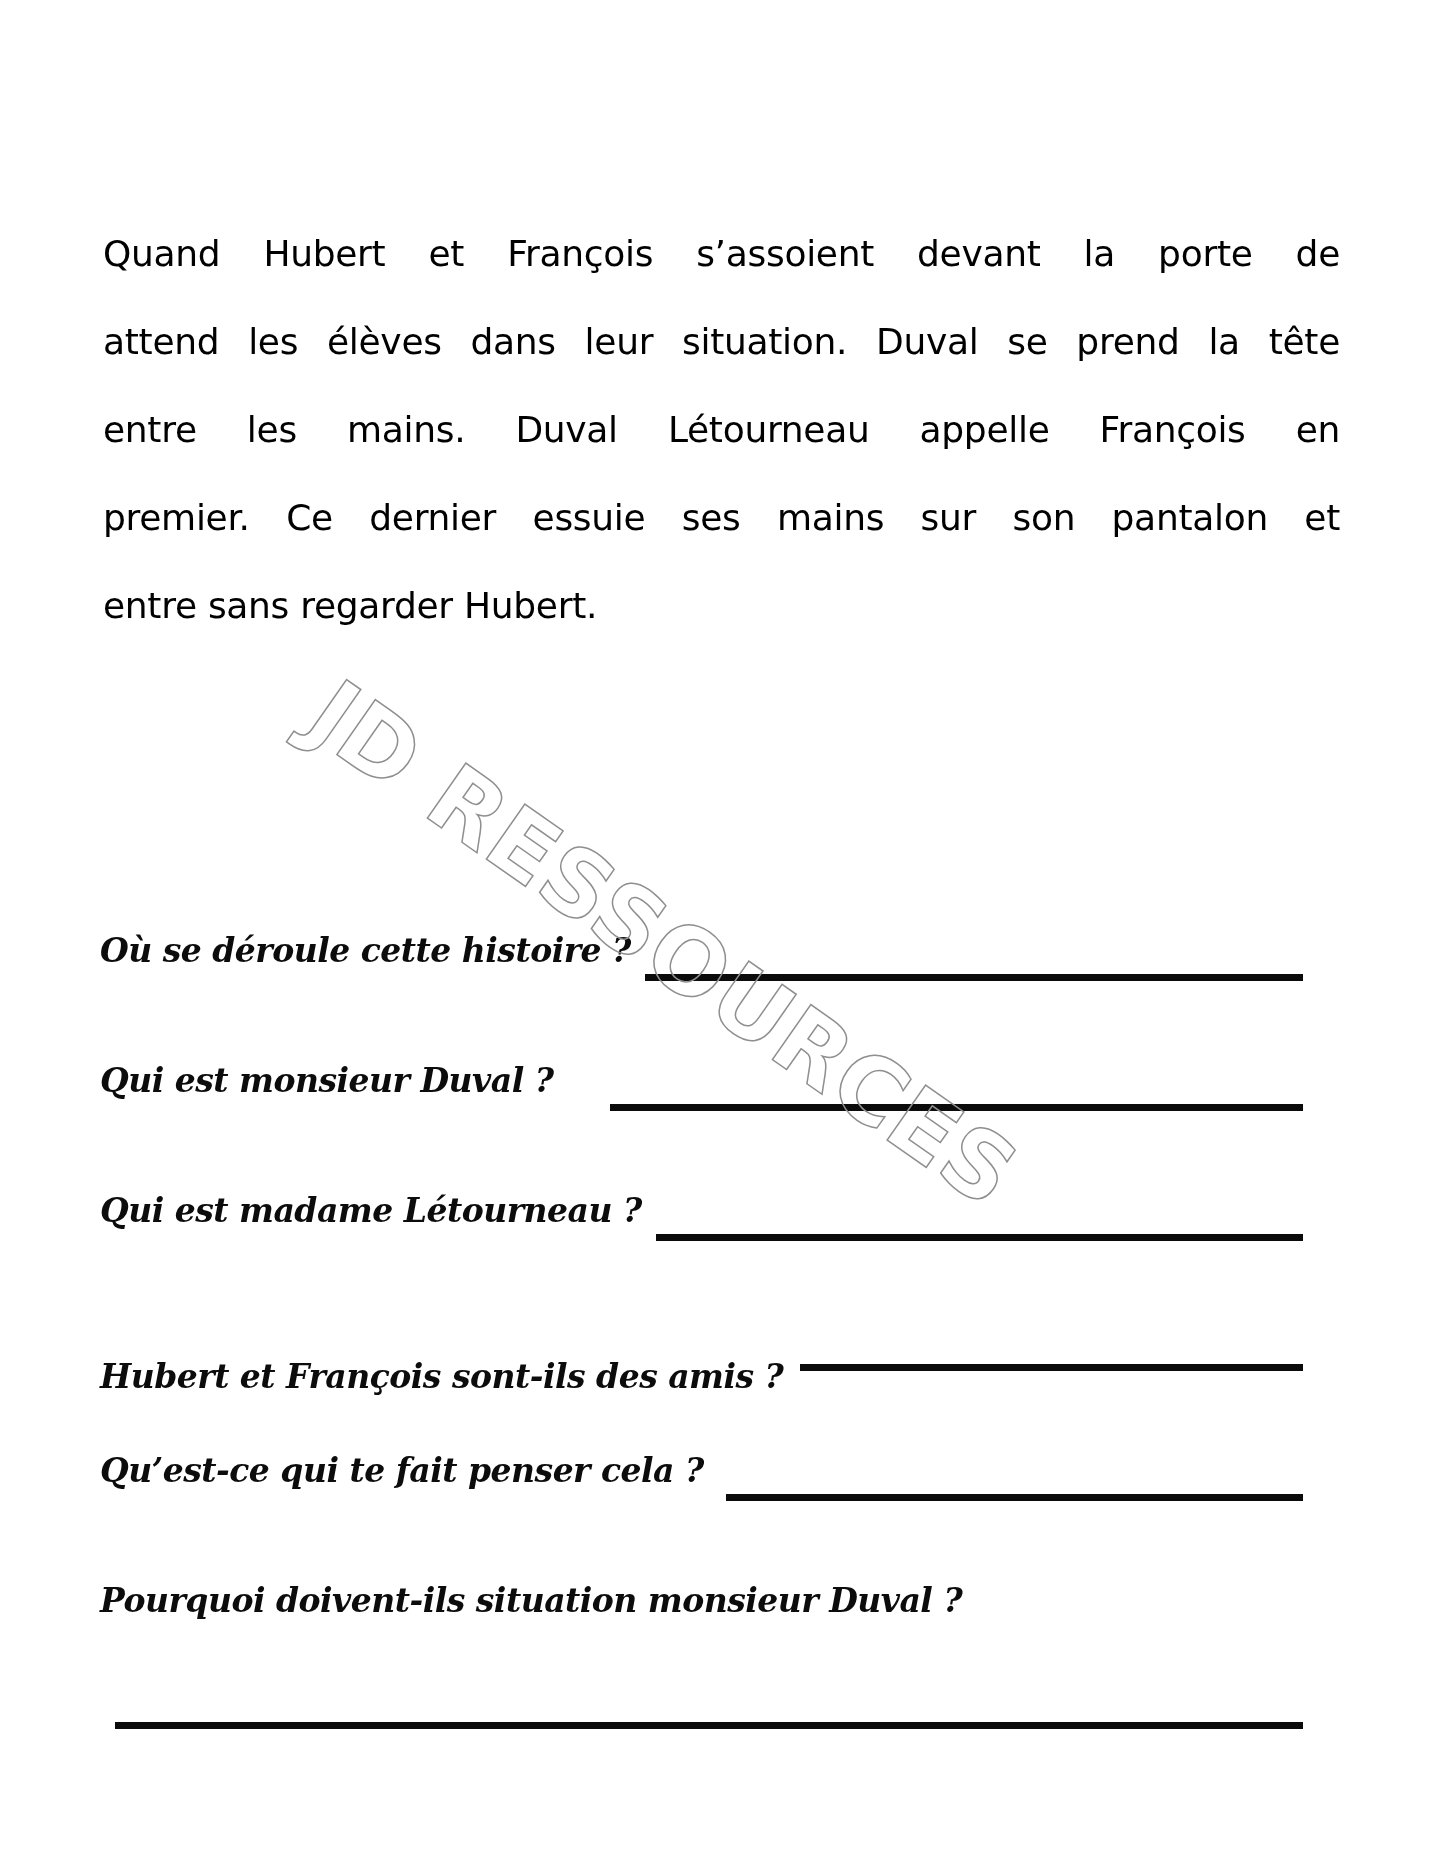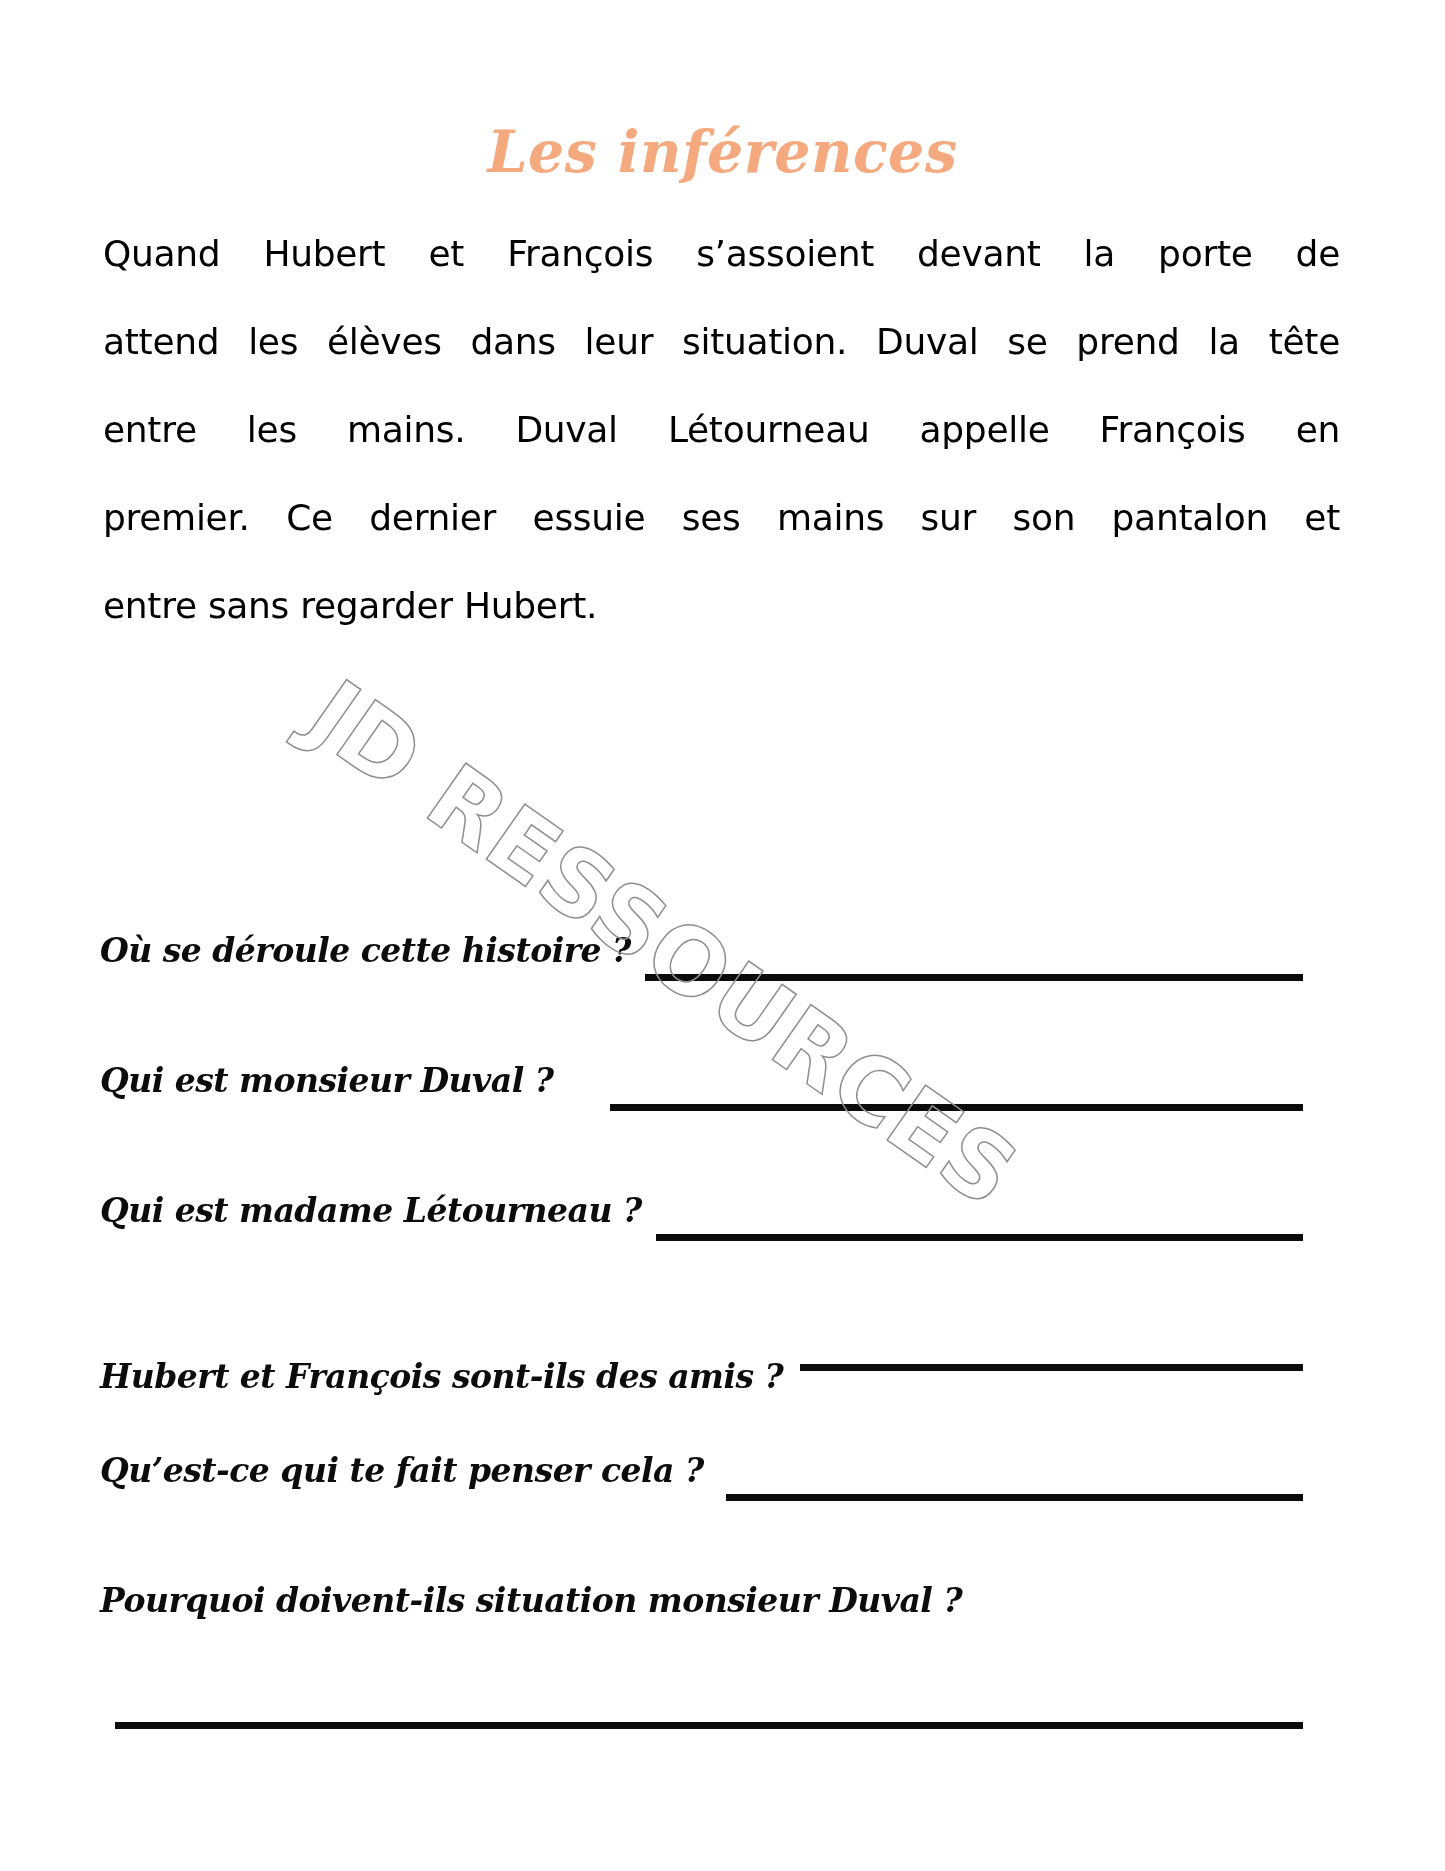--- a/index.html
+++ b/index.html
@@ -101,21 +101,20 @@
     transform-origin: left top;
     z-index: 5;
     pointer-events: none;
   }
 </style>
 </head>
 <body>
 
 <div class="page">
 
-  <div class="title">Les inférences</div>
 
   <div class="paragraph">
     <div class="pline">Quand Hubert et François s’assoient devant la porte de</div>
     <div class="pline">attend les élèves dans leur situation. Duval se prend la tête</div>
     <div class="pline">entre les mains. Duval Létourneau appelle François en</div>
     <div class="pline">premier. Ce dernier essuie ses mains sur son pantalon et</div>
     <div class="pline last">entre sans regarder Hubert.</div>
   </div>
 
   <div class="q q1">Où se déroule cette histoire ?</div>

